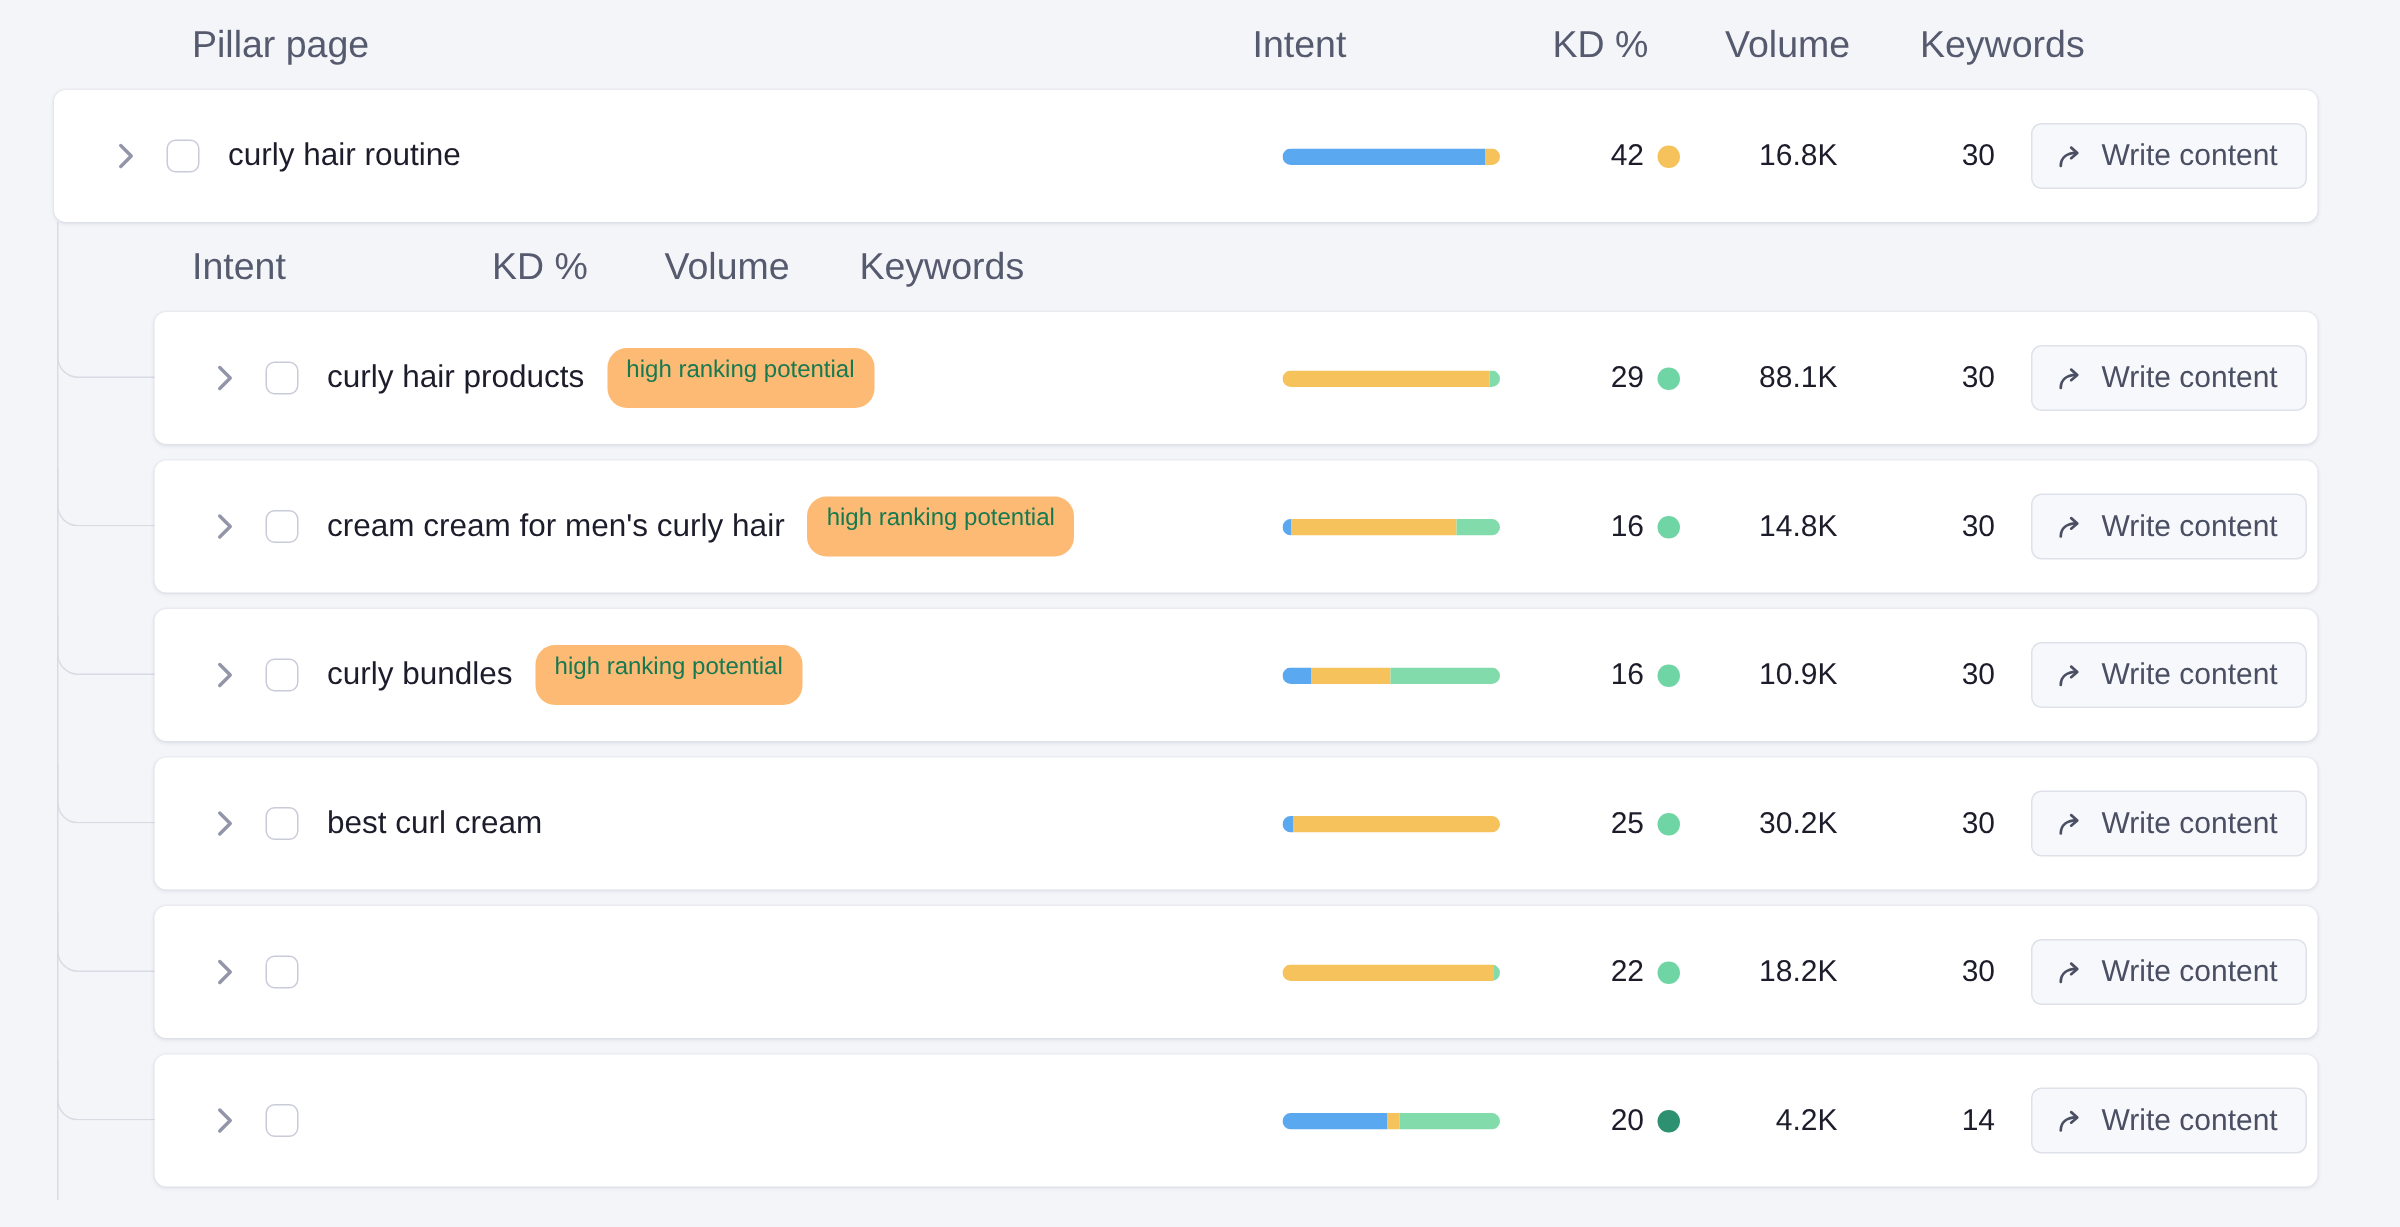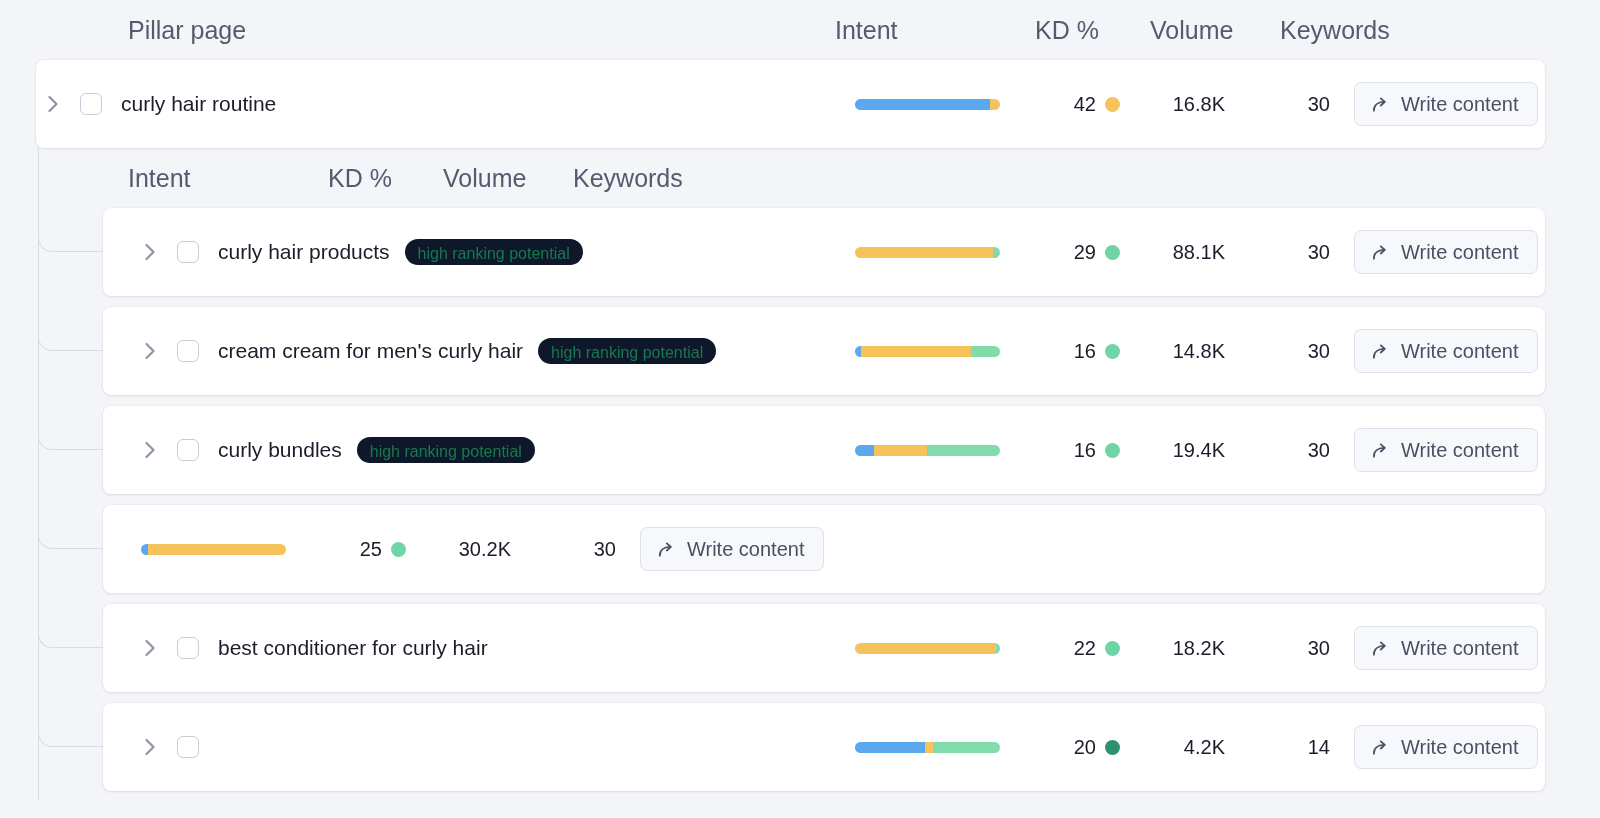--- a/index.html
+++ b/index.html
@@ -63,20 +63,21 @@
   
   .pillar-wrap { position: relative; padding-left: 36px; padding-right: 55px; }
   .pillar-card {
     position: relative;
     display: flex;
     align-items: center;
     height: 88px;
     background: #ffffff;
     border-radius: 8px;
     box-shadow: 0 1px 3px rgba(30,35,70,0.10), 0 0 0 1px rgba(30,35,70,0.025);
+    padding-left: 31px;
     padding-right: 0;
   }
   .pillar-accent {
     position: absolute;
     left: -4px; top: 0; bottom: 0;
     width: 8px;
     border-radius: 8px 0 0 8px;
     background: linear-gradient(180deg, #c69cf0 0%, #a8a8f0 45%, #68b0f7 100%);
     z-index: 0;
   }
@@ -115,23 +116,23 @@
     cursor: pointer;
   }
   .page-title {
     font-size: 21px;
     color: #1c1c2b;
     white-space: nowrap;
   }
   .badge {
     display: inline-block;
     margin-left: 15px;
-    padding: 6px 13px 2px;
+    padding: 6px 13px 16px;
     border-radius: 13px;
-    background: #0f172a;
+    background: #fdba74;
     color: #17794f;
     font-size: 16px;
     white-space: nowrap;
   }
 
   
   .intent-bar {
     display: flex;
     width: 145px;
     height: 11px;
@@ -328,35 +329,44 @@
           <div class="intent-bar">
             <div class="seg seg-i" style="width: 13%;"></div>
             <div class="seg seg-c" style="width: 37%;"></div>
             <div class="seg seg-t" style="width: 50%;"></div>
           </div>
         </div>
         <div class="col-kd">
           <span class="kd-val">16</span>
           <span class="kd-dot" style="background: rgb(111, 213, 164);"></span>
         </div>
-        <div class="col-vol"><span class="vol-val">19.4K</span></div>
+        <div class="col-vol"><span class="vol-val">10.9K</span></div>
         <div class="col-kw"><span class="kw-val">30</span></div>
         <div class="col-action">
           <button class="write-btn">
             <span>
               <svg width="19" height="19" viewBox="0 0 20 20" fill="none">
                 <path d="M3 16.5 C3 10.5 7.5 7.5 13.5 7.3" stroke="currentColor" stroke-width="1.9" stroke-linecap="round"></path>
                 <path d="M10.3 3.6 L14.6 7.3 L10.3 11" stroke="currentColor" stroke-width="1.9" stroke-linecap="round" stroke-linejoin="round"></path>
               </svg>
             </span>
             <span>Write content</span>
           </button>
         </div>
       </div>
       <div class="sub-card">
+        <div class="col-name">
+          <div class="chevron">
+            <svg width="13" height="18" viewBox="0 0 13 18" fill="none">
+              <path d="M2.5 2 L9.5 9 L2.5 16" stroke="currentColor" stroke-width="2.3" stroke-linecap="round" stroke-linejoin="round"></path>
+            </svg>
+          </div>
+          <div class="checkbox"></div>
+          <span class="page-title">best curl cream</span>
+        </div>
         <div class="col-intent">
           <div class="intent-bar">
             <div class="seg seg-i" style="width: 5%;"></div>
             <div class="seg seg-c" style="width: 95%;"></div>
           </div>
         </div>
         <div class="col-kd">
           <span class="kd-val">25</span>
           <span class="kd-dot" style="background: rgb(111, 213, 164);"></span>
         </div>
@@ -375,21 +385,20 @@
         </div>
       </div>
       <div class="sub-card">
         <div class="col-name">
           <div class="chevron">
             <svg width="13" height="18" viewBox="0 0 13 18" fill="none">
               <path d="M2.5 2 L9.5 9 L2.5 16" stroke="currentColor" stroke-width="2.3" stroke-linecap="round" stroke-linejoin="round"></path>
             </svg>
           </div>
           <div class="checkbox"></div>
-          <span class="page-title">best conditioner for curly hair</span>
         </div>
         <div class="col-intent">
           <div class="intent-bar">
             <div class="seg seg-c" style="width: 97%;"></div>
             <div class="seg seg-t" style="width: 3%;"></div>
           </div>
         </div>
         <div class="col-kd">
           <span class="kd-val">22</span>
           <span class="kd-dot" style="background: rgb(111, 213, 164);"></span>

